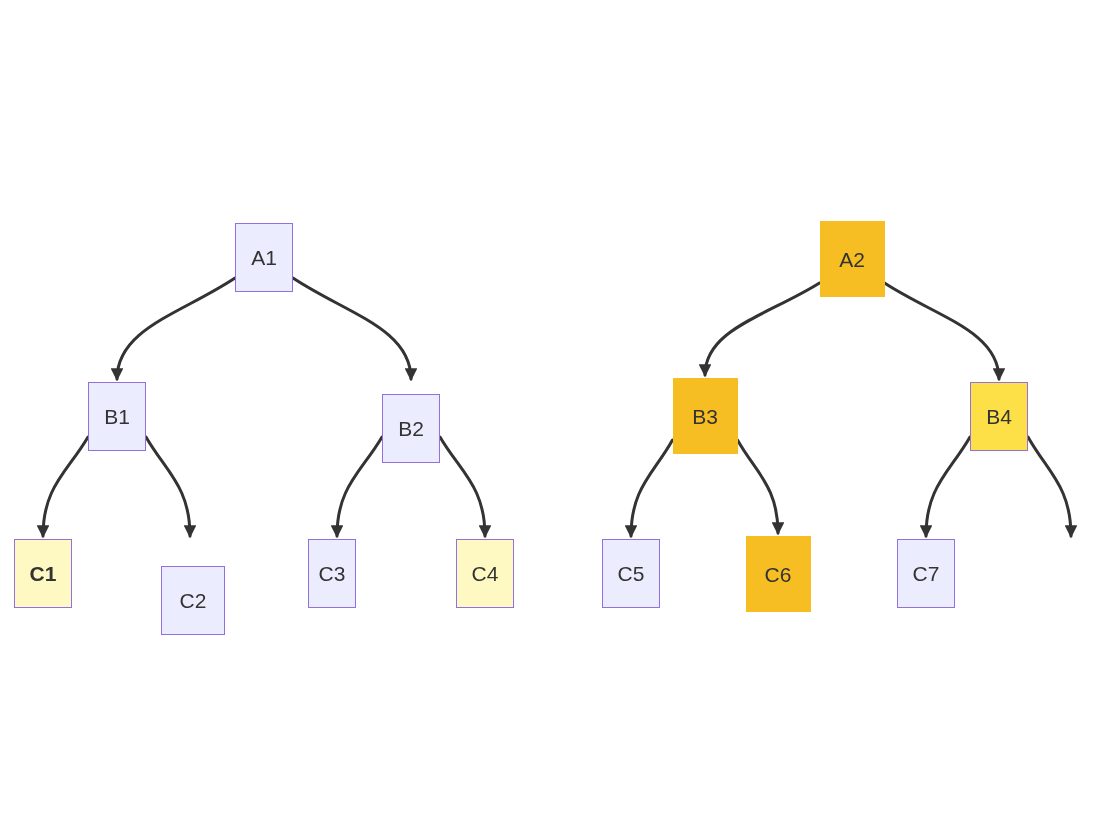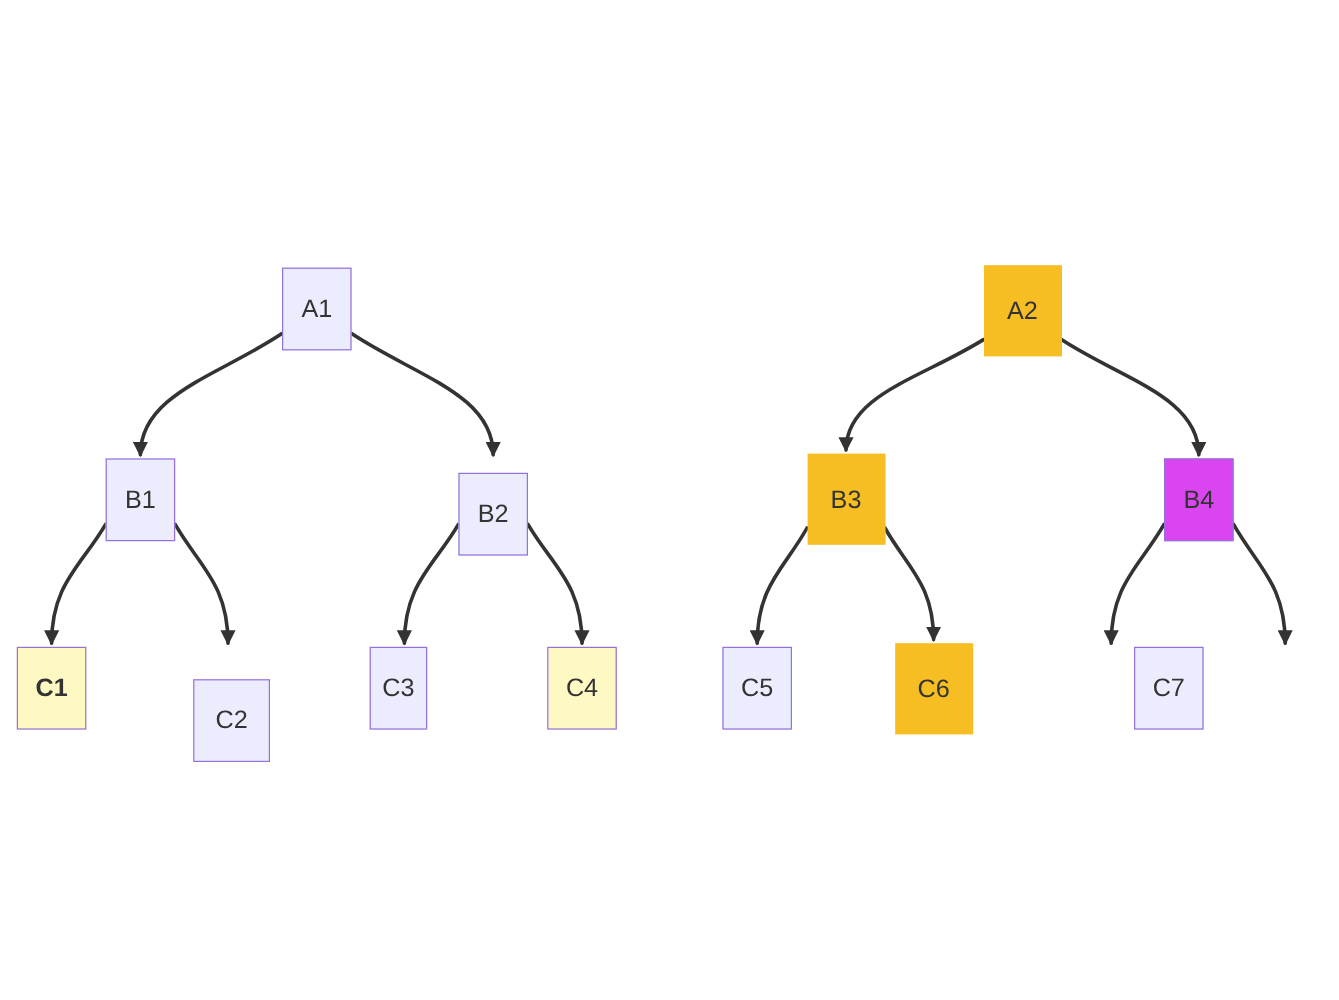--- a/index.html
+++ b/index.html
@@ -79,26 +79,26 @@
       </div>
       <div class="node" style="left: 456px; top: 539px; width: 58px; height: 69px; color: rgb(51, 51, 51); background: #fef9c3; border: 1.5px solid rgb(147, 112, 219);">
         <span class="label">C4</span>
       </div>
       <div class="node highlighted" style="left: 819.5px; top: 221px; width: 65px; height: 76px; color: rgb(51, 51, 51); background: rgb(246, 190, 35);">
         <span class="label">A2</span>
       </div>
       <div class="node highlighted" style="left: 672.5px; top: 378px; width: 65px; height: 76px; color: rgb(51, 51, 51); background: rgb(246, 190, 35);">
         <span class="label">B3</span>
       </div>
-      <div class="node" style="left: 970px; top: 382px; width: 58px; height: 69px; color: rgb(51, 51, 51); background: #d946ef; border: 1.5px solid rgb(147, 112, 219);">
+      <div class="node" style="left: 970px; top: 382px; width: 58px; height: 69px; color: rgb(51, 51, 51); background: #fde047; border: 1.5px solid rgb(147, 112, 219);">
         <span class="label">B4</span>
       </div>
       <div class="node" style="left: 602px; top: 539px; width: 58px; height: 69px; color: rgb(51, 51, 51); background: rgb(236, 236, 255); border: 1.5px solid rgb(147, 112, 219);">
         <span class="label">C5</span>
       </div>
       <div class="node highlighted" style="left: 745.5px; top: 536px; width: 65px; height: 76px; color: rgb(51, 51, 51); background: rgb(246, 190, 35);">
         <span class="label">C6</span>
       </div>
-      <div class="node" style="left: 897px; top: 539px; width: 58px; height: 69px; color: rgb(51, 51, 51); background: rgb(236, 236, 255); border: 1.5px solid rgb(147, 112, 219); margin-left: 48px;">
+      <div class="node" style="left: 897px; top: 539px; width: 58px; height: 69px; color: rgb(51, 51, 51); background: rgb(236, 236, 255); border: 1.5px solid rgb(147, 112, 219);">
         <span class="label">C7</span>
       </div>
     </div>
 </div>
 
 </body></html>

